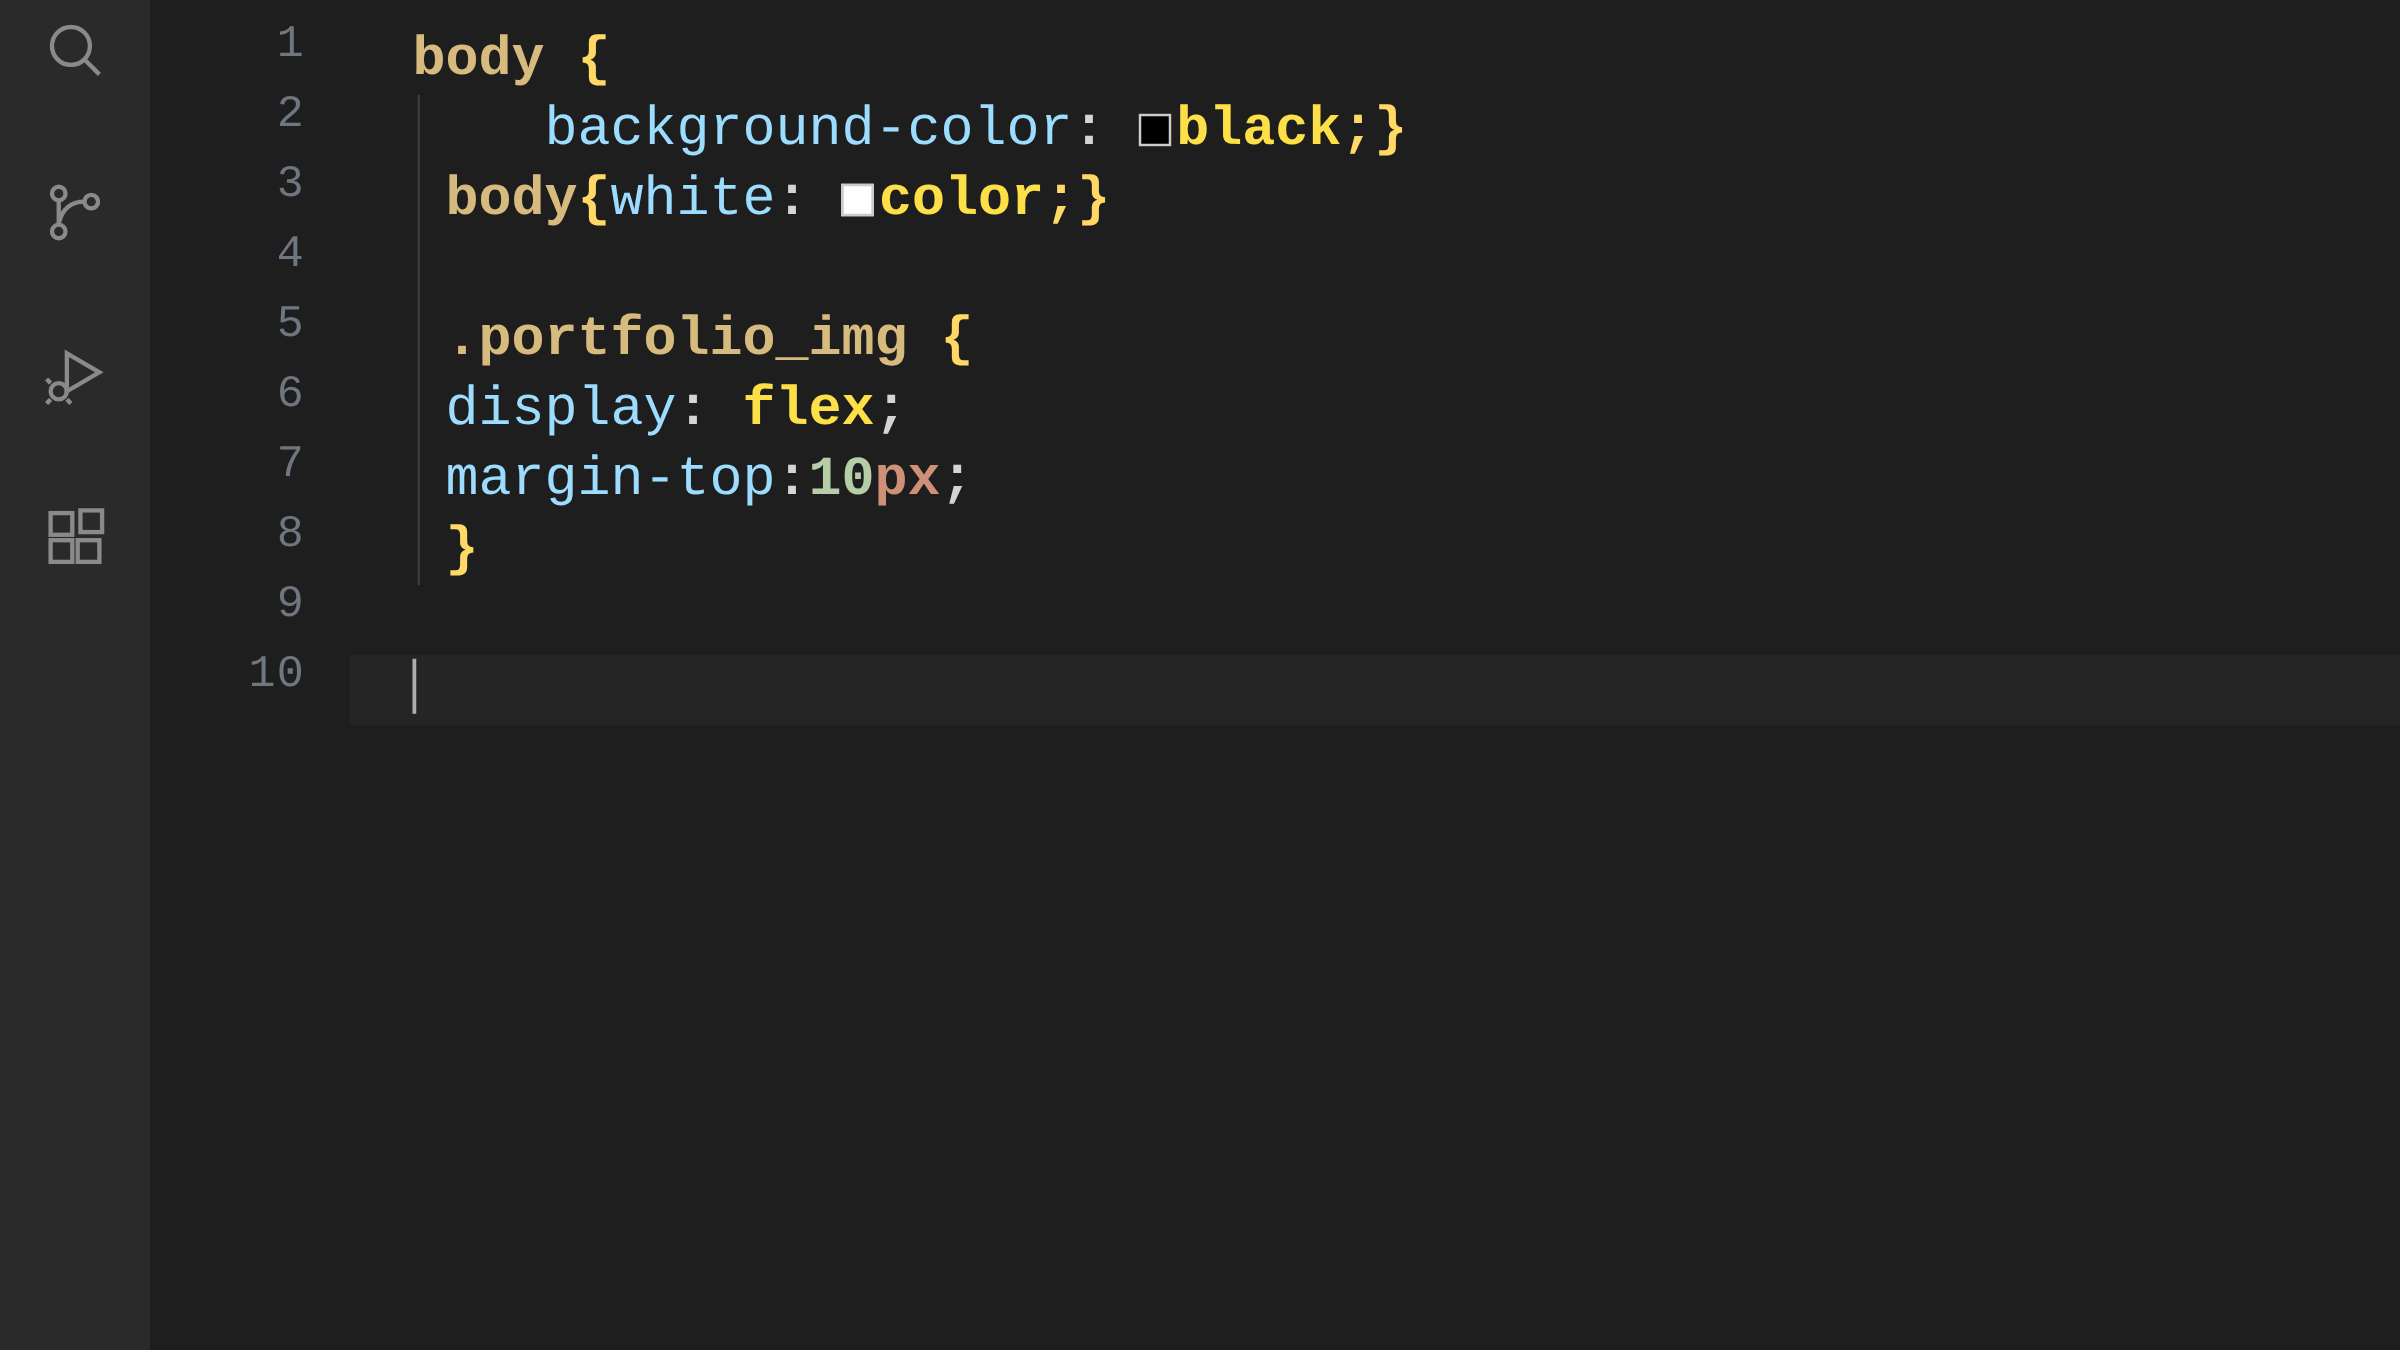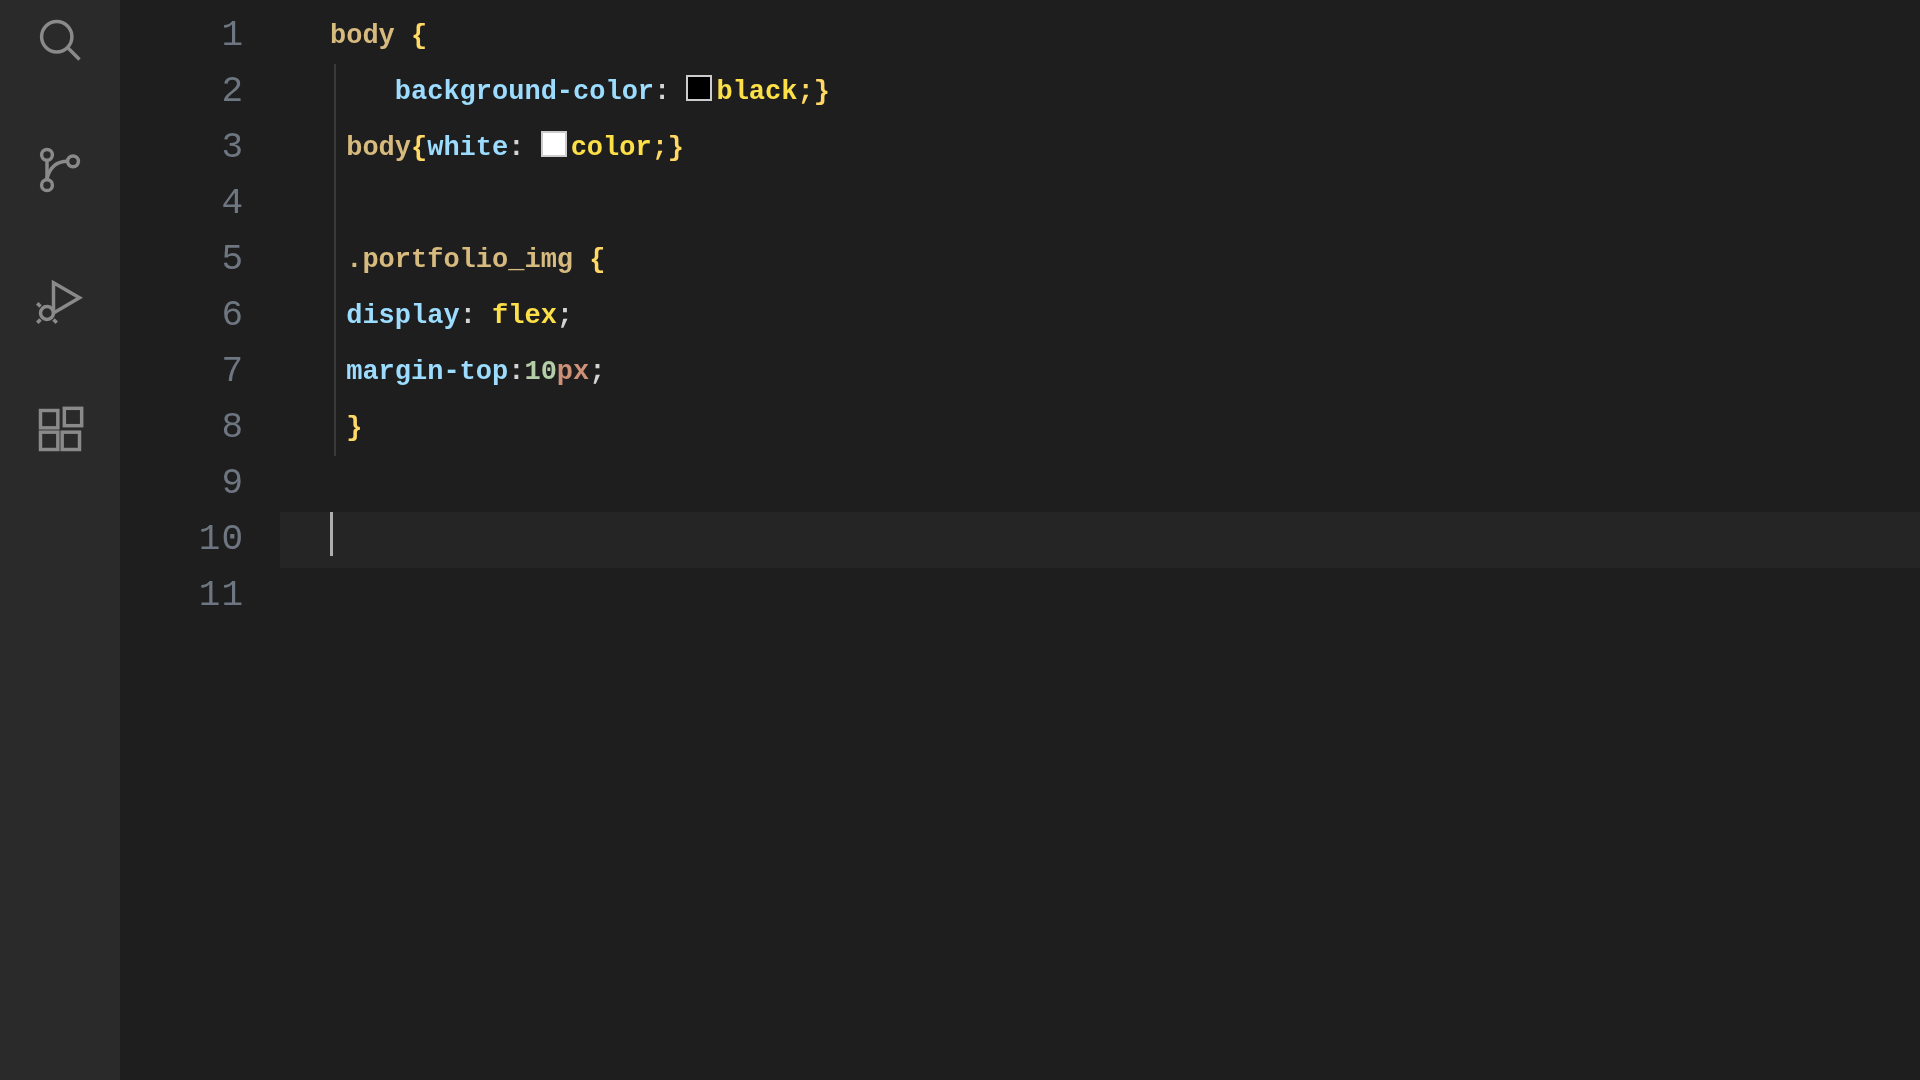--- a/index.html
+++ b/index.html
@@ -56,22 +56,22 @@
     user-select: none;
     border-right: 0;
   }
   .gutter .ln {
     padding-right: 36px;
     font-family: inherit;
     letter-spacing: 1px;
   }
   .code {
     flex: 1;
-    padding-top: 8px;
-    font-size: 27px;
+    padding-top: 20px;
+    font-size: 44px;
     line-height: 56px;
     position: relative;
   }
   .code .line {
     position: relative;
     white-space: pre;
     padding-left: 50px;
     height: 56px;
   }
   .code .active-line {
@@ -81,21 +81,21 @@
     position: absolute;
     left: 54px;
     top: 0;
     bottom: 0;
     width: 2px;
     background: #3a3a3a;
   }
 
   .tok-selector { color: #d7ba7d; font-weight: 600; }
   .tok-brace    { color: #ffd866; font-weight: 600; }
-  .tok-prop     { color: #9cdcfe; font-weight: 700; }
+  .tok-prop     { color: #9cdcfe; font-weight: 400; }
   .tok-punct    { color: #d4d4d4; font-weight: 600; }
   .tok-value    { color: #fde047; font-weight: 700; }
   .tok-num      { color: #b5cea8; font-weight: 600; }
   .tok-unit     { color: #ce9178; font-weight: 700; }
 
   .swatch {
     display: inline-block;
     width: 26px;
     height: 26px;
     border: 2px solid #cccccc;
@@ -158,21 +158,20 @@
       <div class="ln">1</div>
       <div class="ln">2</div>
       <div class="ln">3</div>
       <div class="ln">4</div>
       <div class="ln">5</div>
       <div class="ln">6</div>
       <div class="ln">7</div>
       <div class="ln">8</div>
       <div class="ln">9</div>
       <div class="ln">10</div>
-      <div class="ln">11</div>
     </div>
 
     <div class="code">
 
       <div class="line"><span class="tok-selector">body</span><span class="tok-brace"> {</span></div>
 
       <div class="line"><span class="indent-guide"></span><span>    </span><span class="tok-prop">background-color</span><span class="tok-punct">: </span><span class="swatch black"></span><span class="tok-value">black</span><span class="tok-brace">;}</span></div>
 
       <div class="line"><span class="indent-guide"></span><span> </span><span class="tok-selector">body</span><span class="tok-brace">{</span><span class="tok-prop">white</span><span class="tok-punct">: </span><span class="swatch white"></span><span class="tok-value">color</span><span class="tok-brace">;}</span></div>
 

